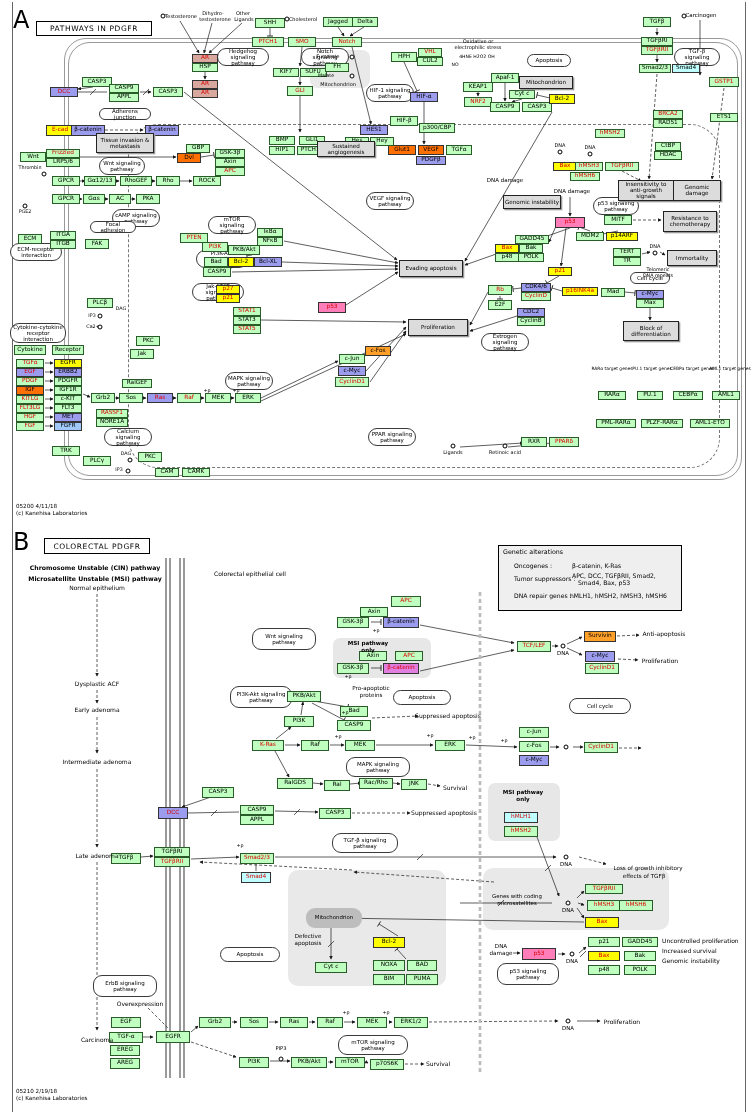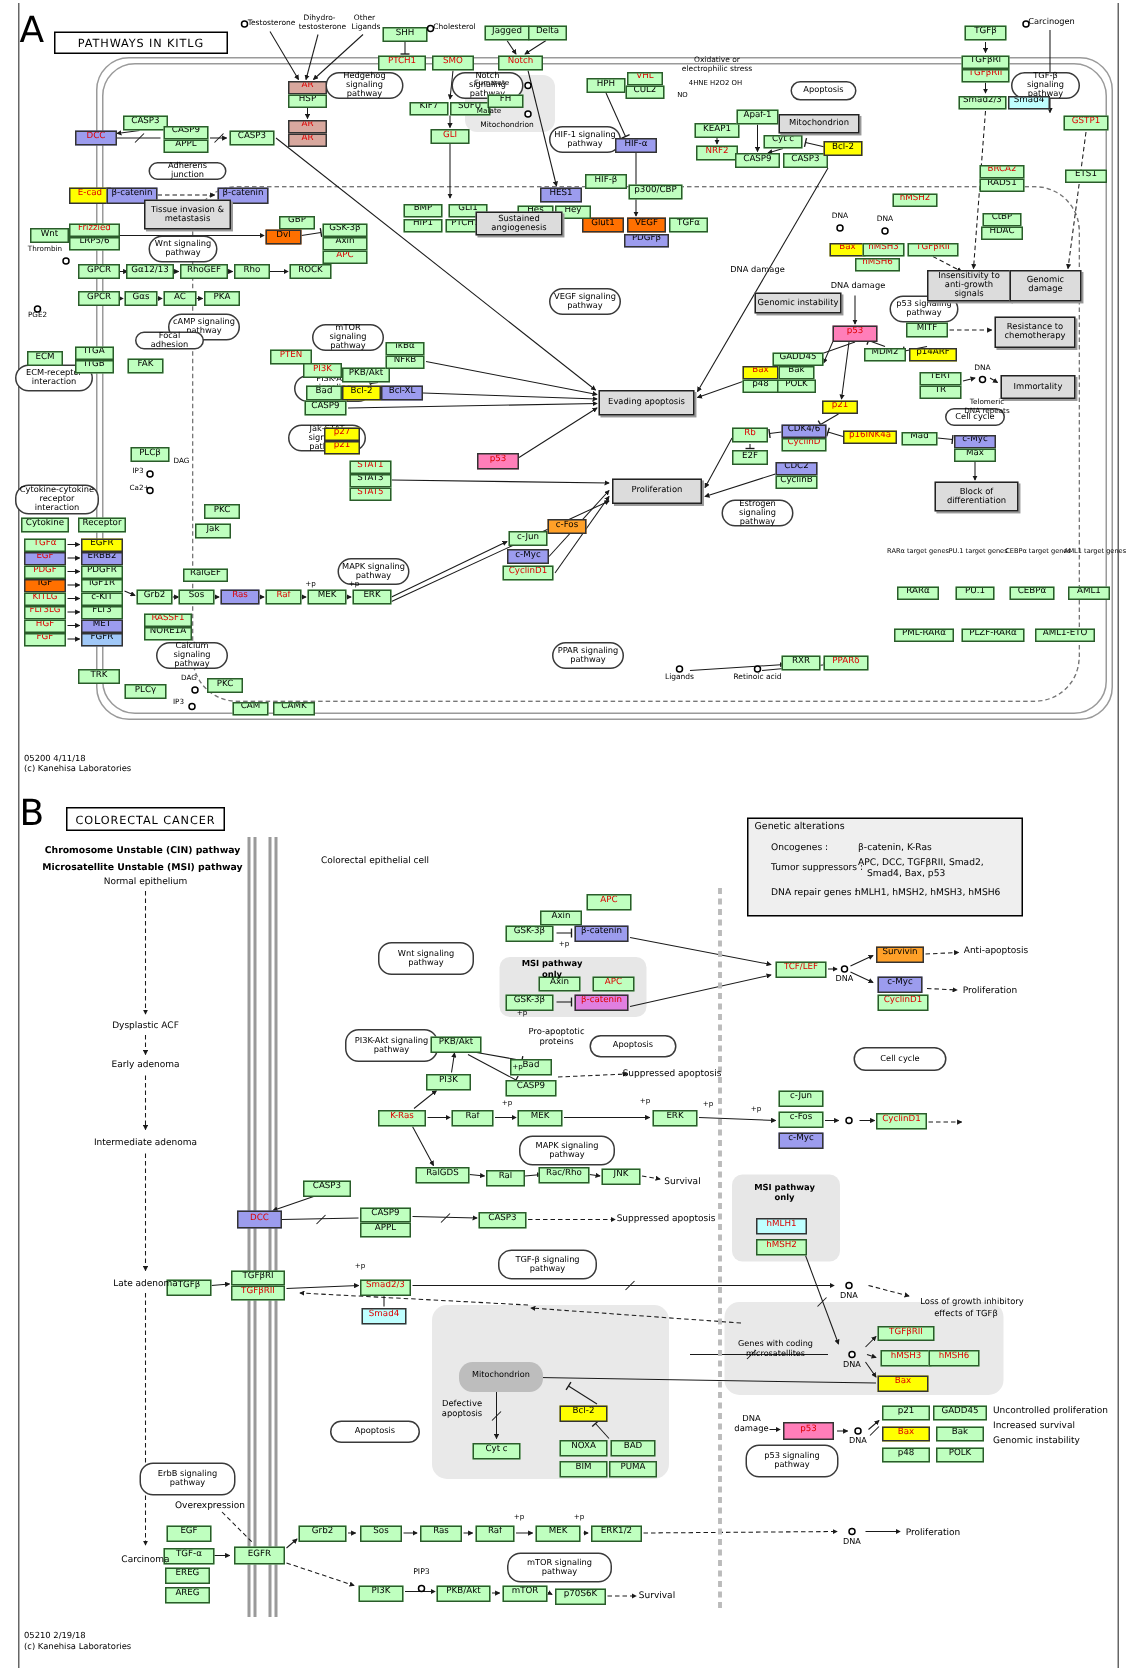--- a/index.html
+++ b/index.html
@@ -218,28 +218,28 @@
         <line x1="328" y1="1062" x2="333" y2="1062" stroke="#1a1a1a" stroke-width="0.7" marker-end="url(#ah)"></line>
         <line x1="366" y1="1062" x2="368" y2="1063" stroke="#1a1a1a" stroke-width="0.7" marker-end="url(#ah)"></line>
         <line x1="405" y1="1064" x2="424" y2="1064" stroke="#1a1a1a" stroke-width="0.7" stroke-dasharray="3,2" marker-end="url(#ah)"></line>
         <line x1="460" y1="903" x2="552" y2="903" stroke="#1a1a1a" stroke-width="0.7"></line>
         <line x1="498" y1="906" x2="504" y2="900" stroke="#1a1a1a" stroke-width="0.7"></line>
         <line x1="480" y1="592" x2="480" y2="1075" stroke="#bbb" stroke-width="2.6" stroke-dasharray="4,3"></line>
       </g>
   </svg>
 
   <div class="plet" style="left:13px;top:6px;">A</div>
-  <div class="titlebox" style="left:36px;top:21px;width:116px;height:15px;">PATHWAYS IN KITLG</div>
+  <div class="titlebox" style="left:36px;top:21px;width:116px;height:15px;">PATHWAYS IN PDGFR</div>
   <div class="footer" style="left:16px;top:503px;">
     <div>05200 4/11/18</div>
     <div>(c) Kanehisa Laboratories</div>
   </div>
 
   <div class="plet" style="left:13px;top:528px;">B</div>
-  <div class="titlebox" style="left:44px;top:538px;width:106px;height:16px;">COLORECTAL CANCER</div>
+  <div class="titlebox" style="left:44px;top:538px;width:106px;height:16px;">COLORECTAL PDGFR</div>
   <div class="footer" style="left:16px;top:1088px;">
     <div>05210 2/19/18</div>
     <div>(c) Kanehisa Laboratories</div>
   </div>
 
   <div>
     <div class="txt l" style="left:503px;top:552px;font-size:6.3px;">Genetic alterations</div>
     <div class="txt l" style="left:514px;top:566px;font-size:6.1px;">Oncogenes :</div>
     <div class="txt l" style="left:572px;top:566px;font-size:6.1px;">β-catenin, K-Ras</div>
     <div class="txt l" style="left:514px;top:579px;font-size:6.1px;">Tumor suppressors :</div>

